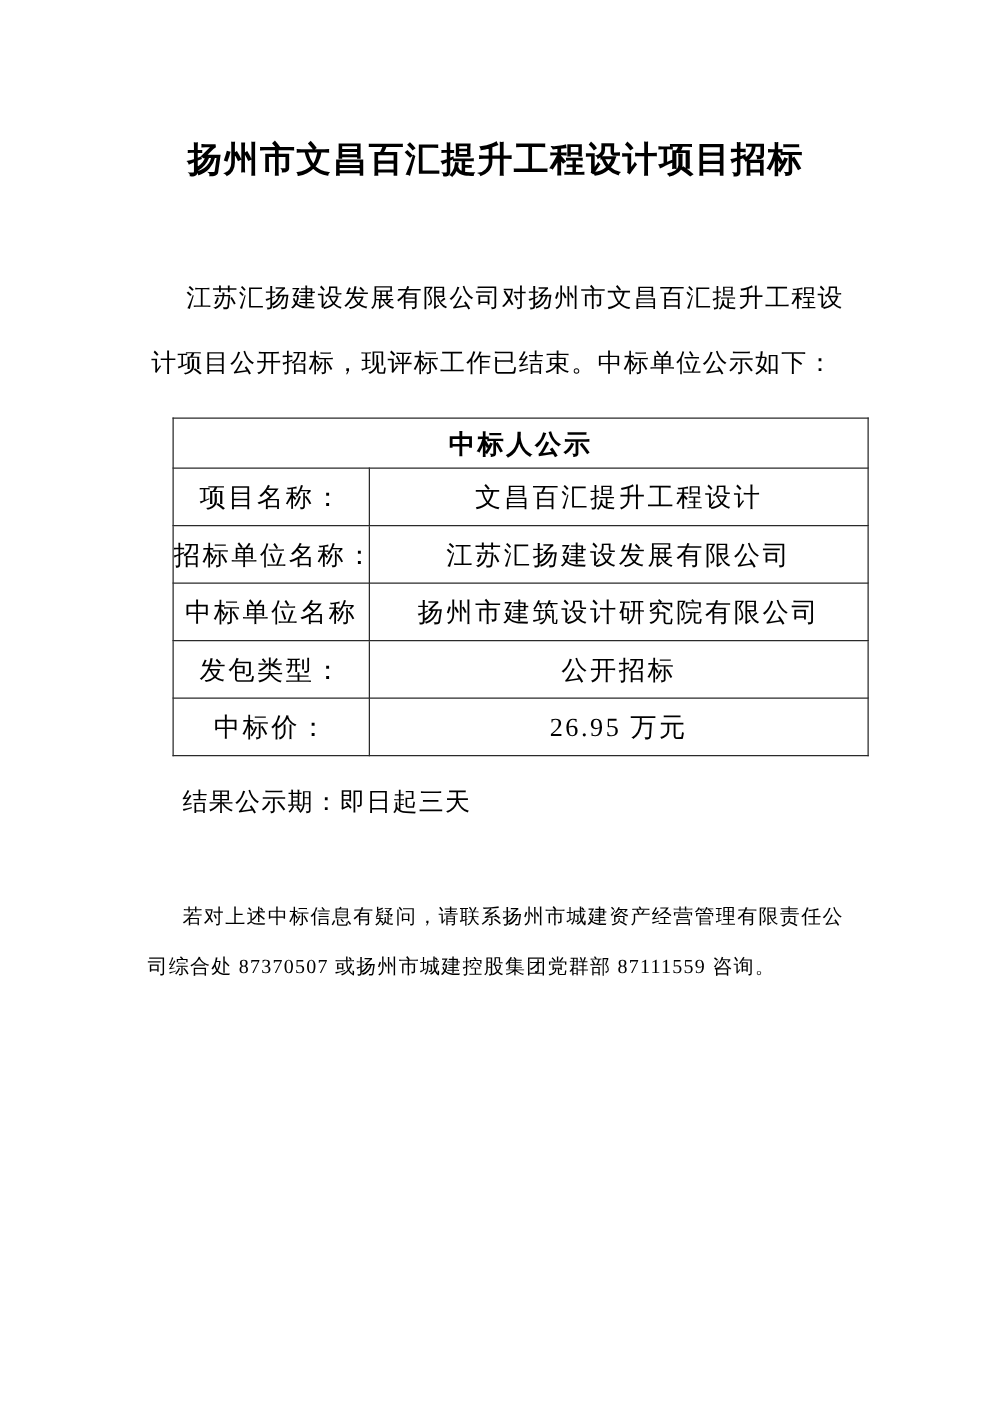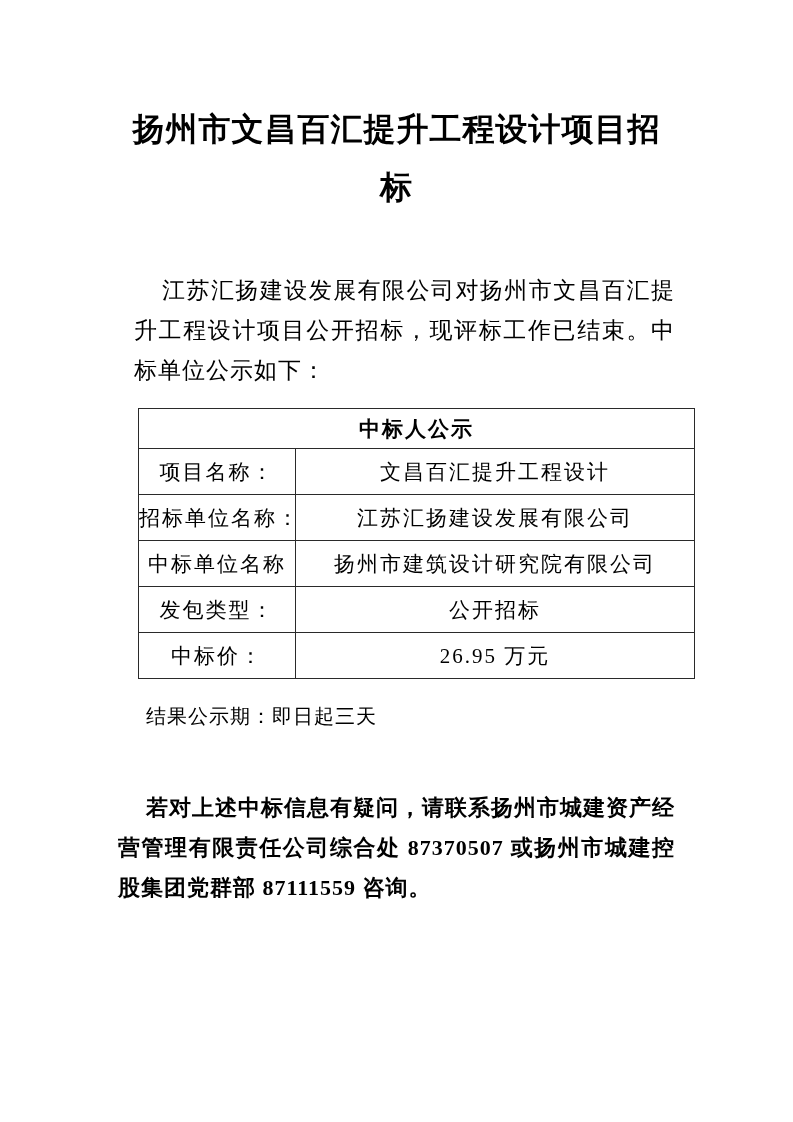--- a/index.html
+++ b/index.html
@@ -23,28 +23,28 @@
   .content {
     position: absolute;
     left: 118px;
     top: 0;
     width: 557px;
   }
   .title-block {
     padding-top: 100px;
     text-align: center;
     font-weight: 700;
-    font-size: 32px;
+    font-size: 28px;
     line-height: 58px;
     letter-spacing: 1px;
   }
   .intro-paragraph {
-    margin: 55px 0 0 16px;
-    font-size: 23px;
-    line-height: 40px;
+    margin: 55px 0 0 3px;
+    font-size: 20px;
+    line-height: 52px;
     letter-spacing: 1px;
     text-align: justify;
     text-indent: 28px;
   }
   table.bid-table {
     width: 557px;
     margin-top: 17px;
     border-collapse: collapse;
     table-layout: fixed;
     margin-left: 20px;
@@ -73,26 +73,25 @@
   }
   .period-line {
     margin: 17px 0 0 0;
     font-size: 20px;
     line-height: 40px;
     letter-spacing: 1px;
     text-indent: 28px;
   }
   .contact-paragraph {
     margin: 52px 0 0 0;
-    font-size: 22px;
+    font-size: 16px;
     line-height: 40px;
     letter-spacing: 1px;
     text-align: justify;
     text-indent: 28px;
-    font-weight: bold;
   }
 </style>
 </head>
 <body>
 
 <div class="page">
   <div class="content">
 
     <div class="title-block">
       <div>扬州市文昌百汇提升工程设计项目招标</div>

